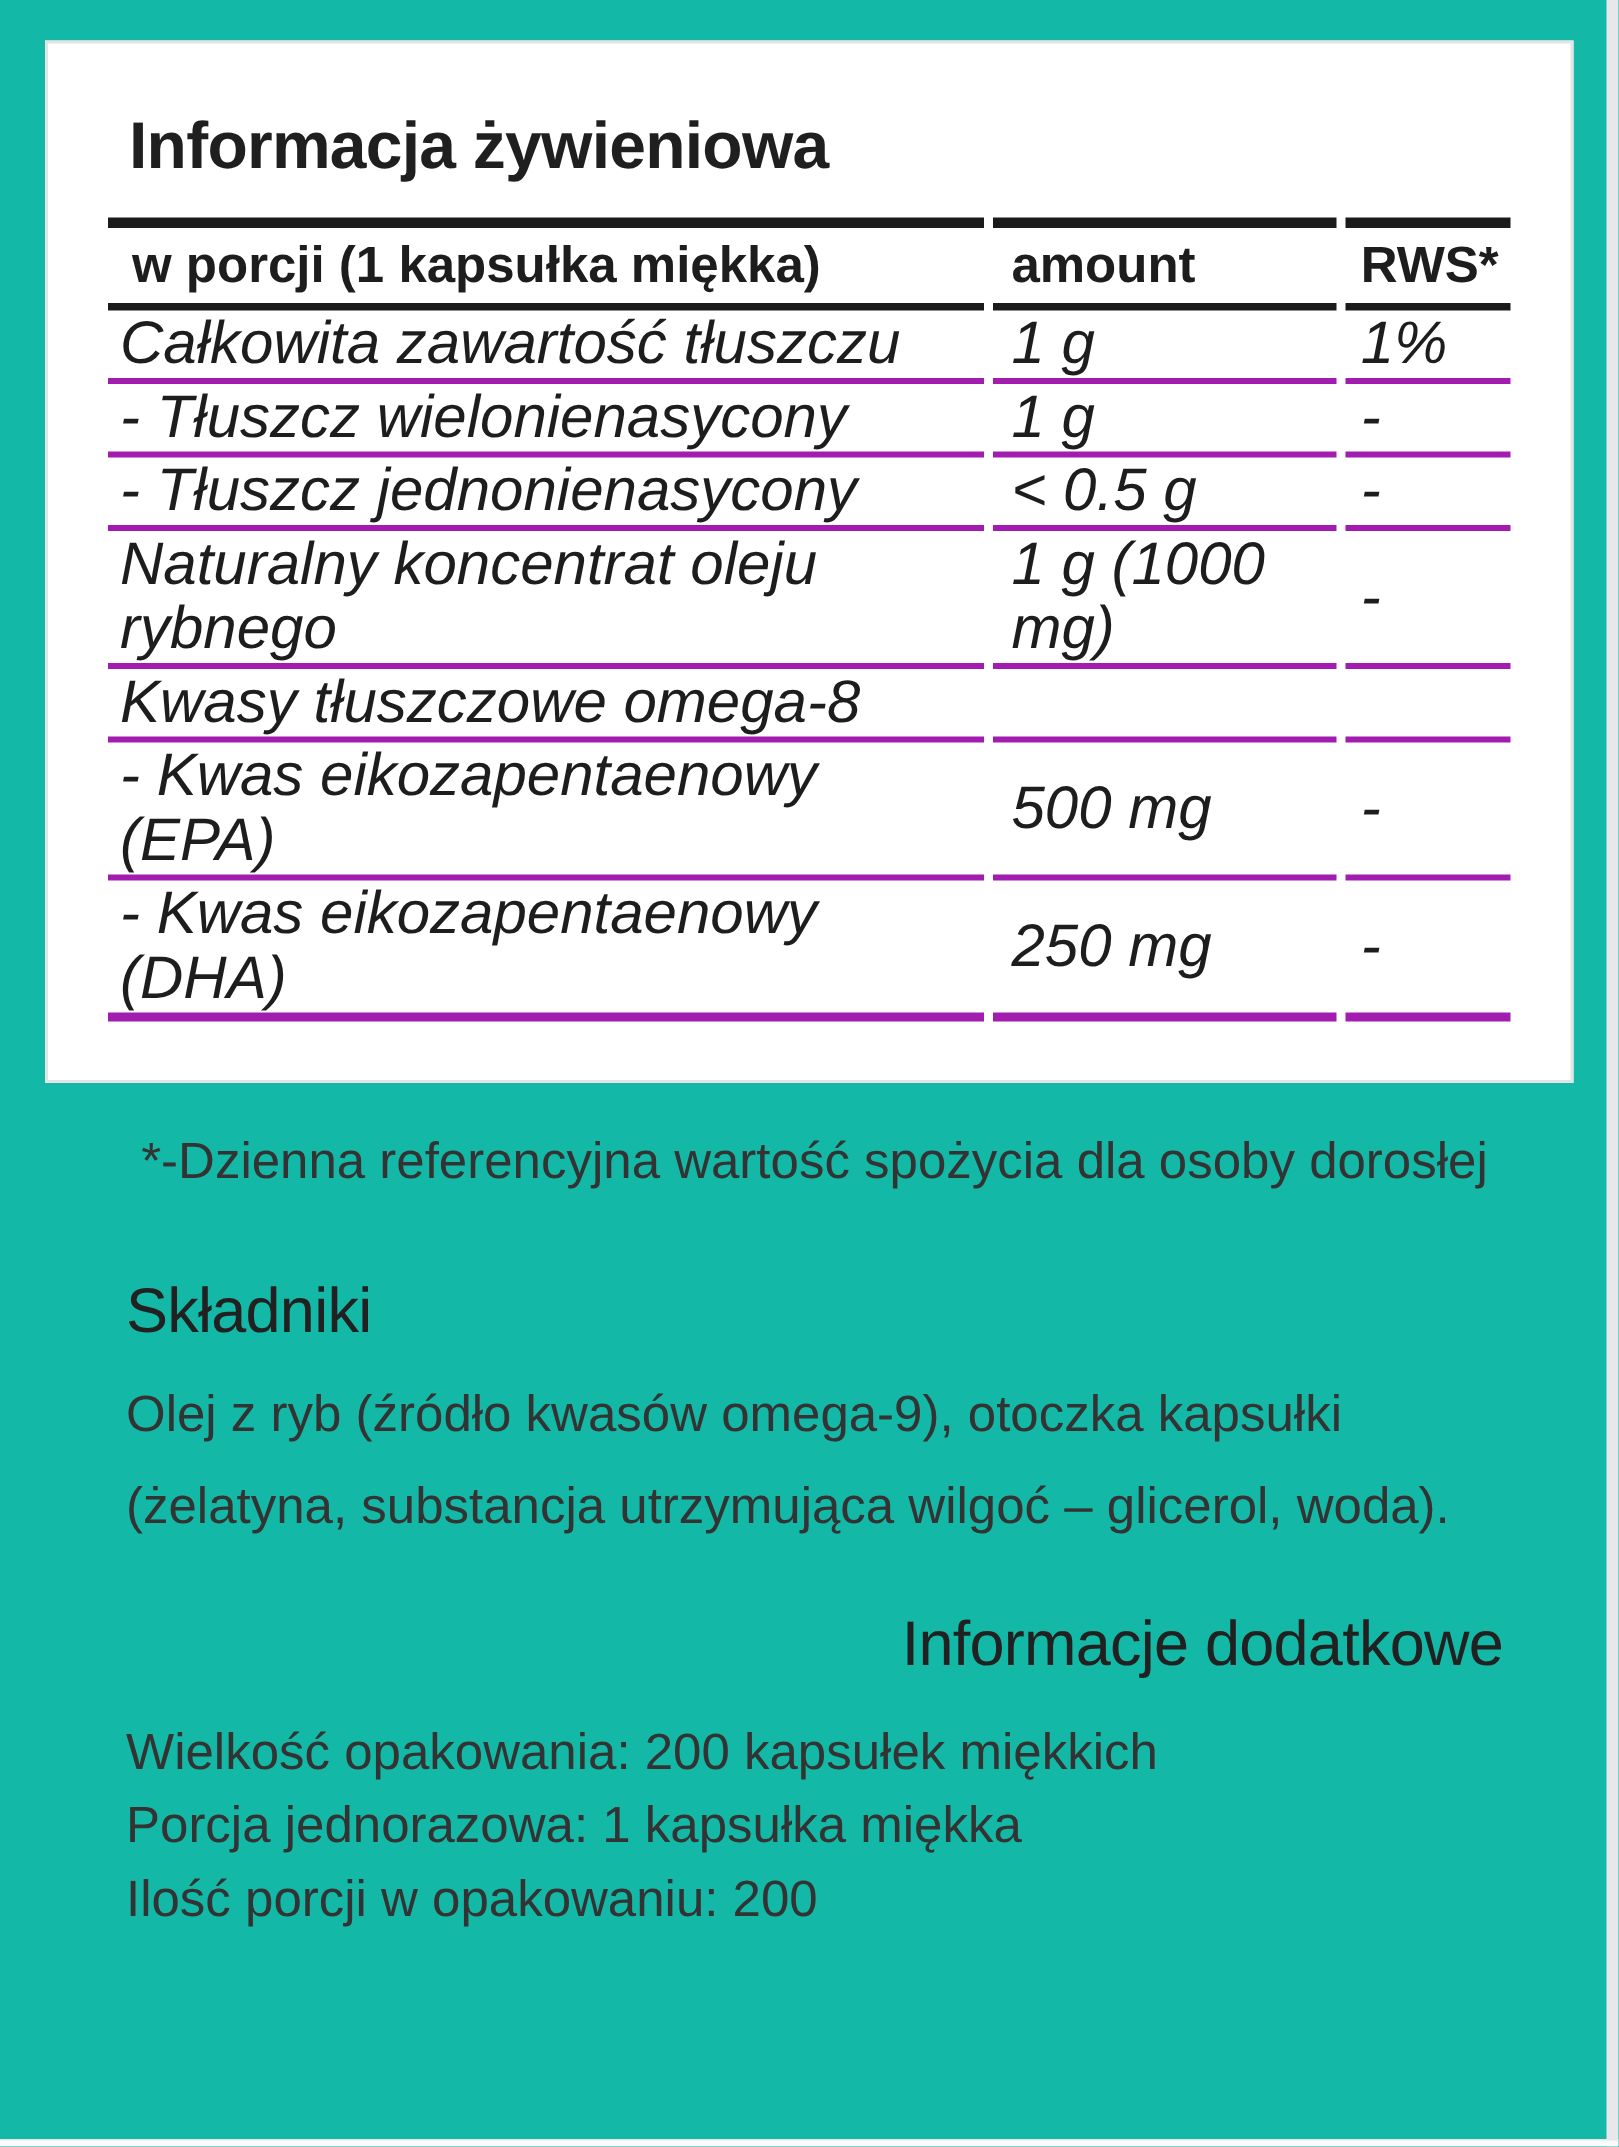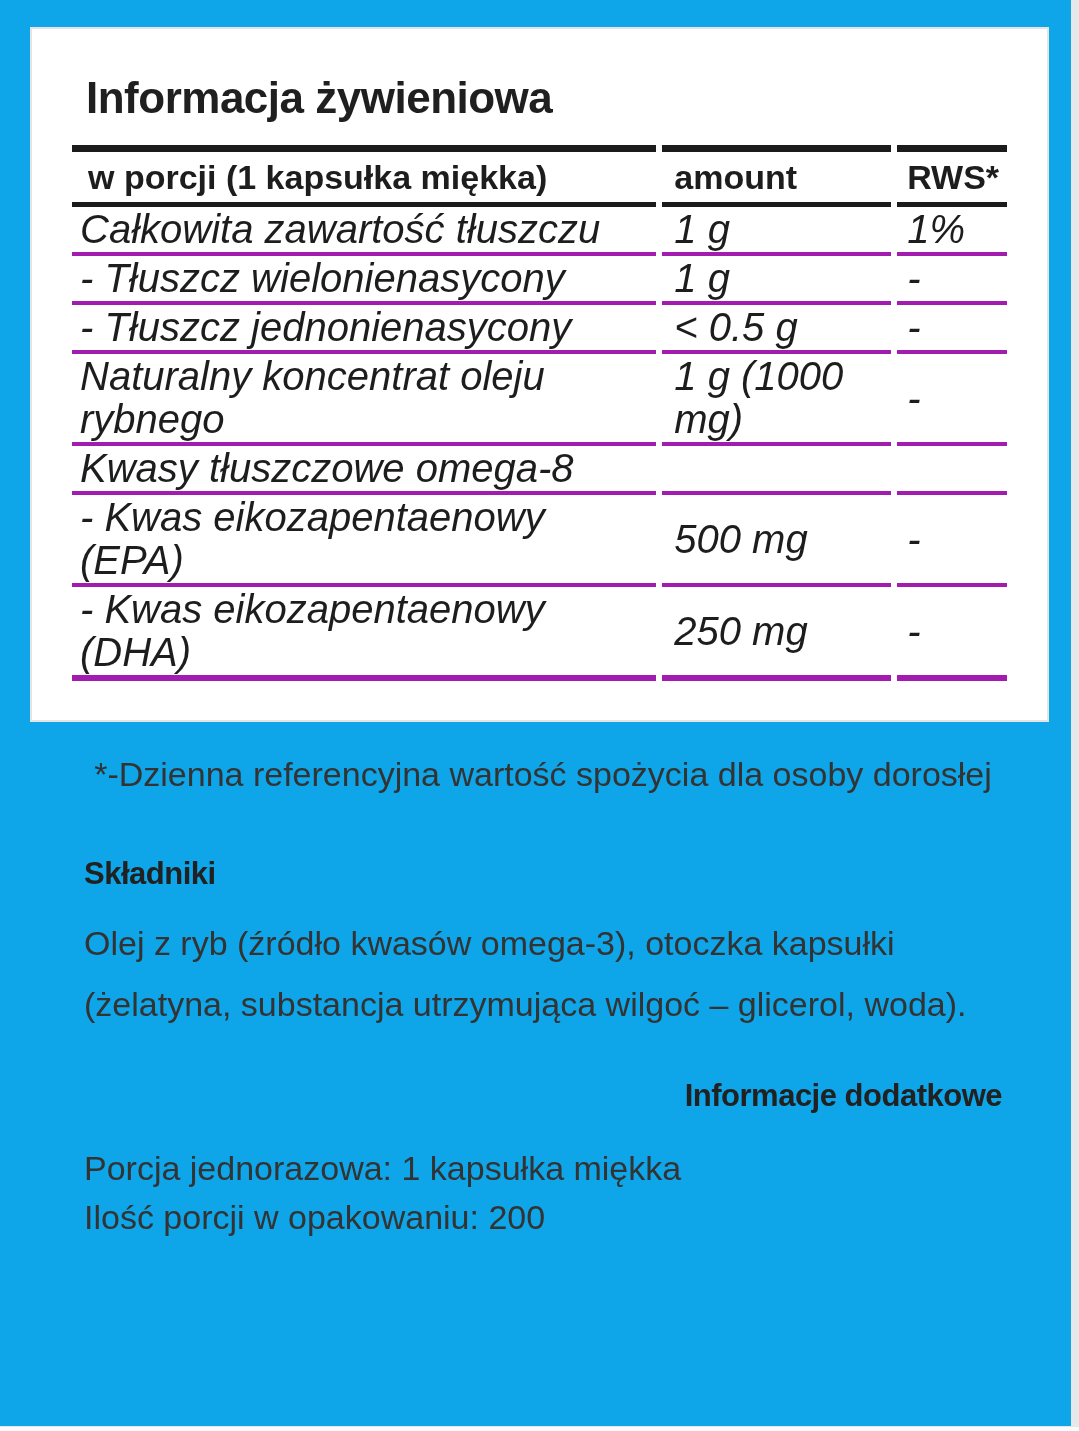--- a/index.html
+++ b/index.html
@@ -1,19 +1,19 @@
 <!DOCTYPE html>
 <html><head>
 <meta charset="utf-8">
 <style>
   html,body{margin:0;padding:0;}
   .page{
     position:relative;
     width:1079px;height:1431px;
-    background:#0ea5e9;
+    background:#14b8a6;
     overflow:hidden;
     font-family:"Liberation Sans","DejaVu Sans",sans-serif;
     color:#333;
   }
   .right-strip{
     position:absolute;top:0;right:0;width:8px;height:100%;
     background:#e8e8ea;
   }
   .bottom-strip{
     position:absolute;left:0;bottom:0;width:100%;height:4px;
@@ -68,21 +68,21 @@
     margin-left:84px;
   }
   .footnote{
     margin:22px 0 0 0;
     font-size:34px;line-height:1.8;
     color:#333;
     text-align:center;
   }
   .section-heading{
     margin:45px 0 0 0;
-    font-size:31px;font-weight:bold;line-height:48px;
+    font-size:42px;font-weight:normal;line-height:48px;
     letter-spacing:-0.5px;
     color:#212121;
   }
   .section-heading.second{margin-top:36px;text-align:right;}
   .ingredients-text{
     margin:15px 0 0 0;
     font-size:34px;line-height:1.8;
     color:#333;
   }
   .info-lines{
@@ -152,25 +152,26 @@
     </table>
 
   </div>
 
   <div class="content">
 
     <p class="footnote">*-Dzienna referencyjna wartość spożycia dla osoby dorosłej</p>
 
     <h2 class="section-heading">Składniki</h2>
 
-    <p class="ingredients-text">Olej z ryb (źródło kwasów omega-3), otoczka kapsułki (żelatyna, substancja utrzymująca wilgoć – glicerol, woda).</p>
+    <p class="ingredients-text">Olej z ryb (źródło kwasów omega-9), otoczka kapsułki (żelatyna, substancja utrzymująca wilgoć – glicerol, woda).</p>
 
     <h2 class="section-heading second">Informacje dodatkowe</h2>
 
     <div class="info-lines">
+        <div>Wielkość opakowania: 200 kapsułek miękkich</div>
         <div>Porcja jednorazowa: 1 kapsułka miękka</div>
         <div>Ilość porcji w opakowaniu: 200</div>
       </div>
   </div>
 
   <div class="right-strip"></div>
   <div class="bottom-strip"></div>
 </div>
 
 </body></html>

